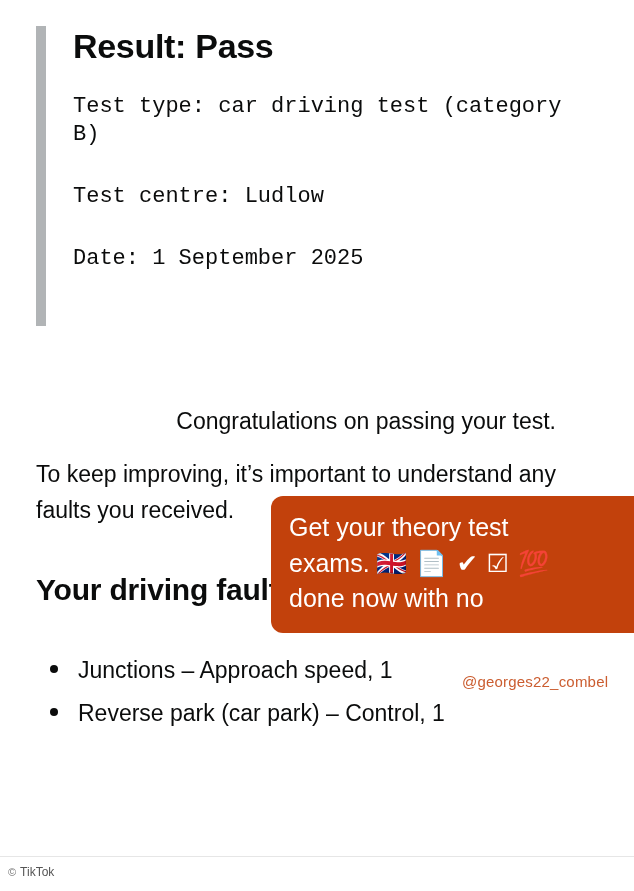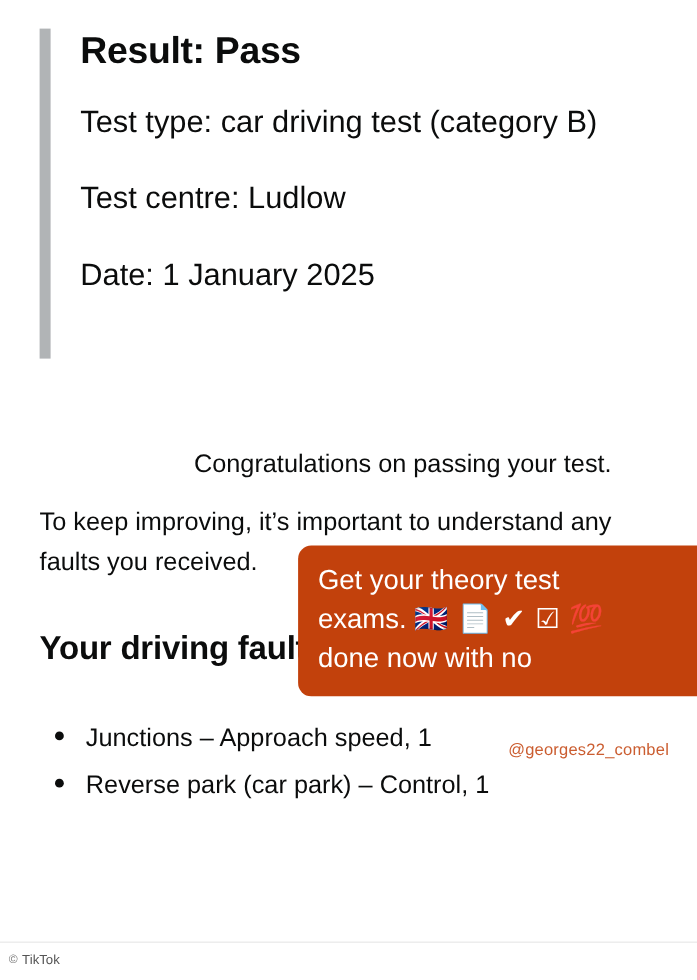--- a/index.html
+++ b/index.html
@@ -41,23 +41,24 @@
     padding-left: 37px;
   }
   .result-title {
     font-size: 34px;
     font-weight: bold;
     line-height: 1.2;
     margin: 0 0 26px 0;
     letter-spacing: -0.3px;
   }
   .result-line {
-    font-size: 28px;
+    font-size: 22px;
     line-height: 1.3;
     margin: 0 0 33px 0;
+    font-family: Liberation Mono, monospace;
   }
 
   
   .para {
     position: absolute;
     left: 36px;
     width: 520px;
     font-size: 23px;
     line-height: 1.55;
   }
@@ -166,21 +167,21 @@
 <body>
 
 <div id="page">
 
   <div class="result-panel">
     <div class="result-bar"></div>
     <div class="result-body">
       <div class="result-title">Result: Pass</div>
       <div class="result-line">Test type: car driving test (category B)</div>
       <div class="result-line">Test centre: Ludlow</div>
-      <div class="result-line">Date: 1 January 2025</div>
+      <div class="result-line">Date: 1 September 2025</div>
     </div>
   </div>
 
   <div class="para para-1">Congratulations on passing your test.</div>
   <div class="para para-2">To keep improving, it’s important to understand any faults you received.</div>
 
   <div class="faults-heading">Your driving faults</div>
 
   <ul class="faults-list">
     <li>Junctions – Approach speed, 1</li>

